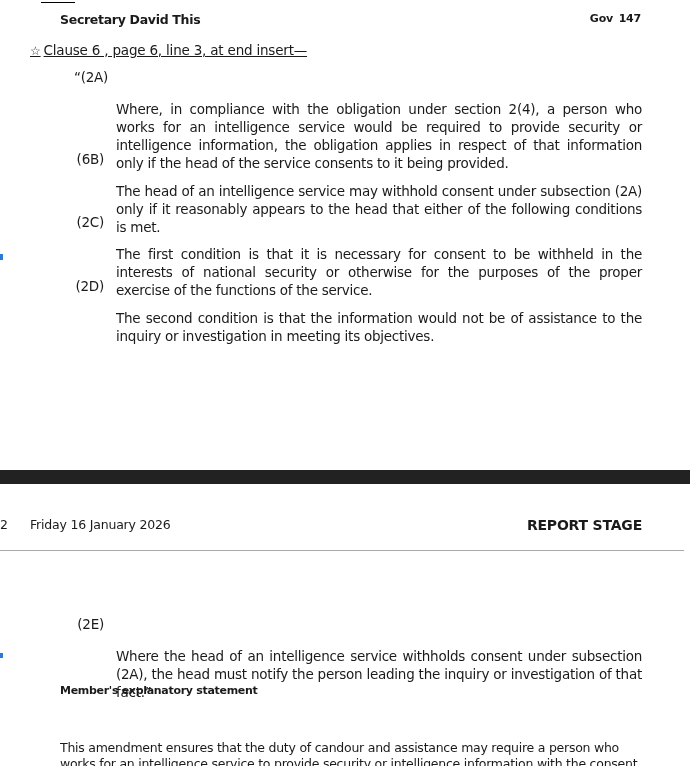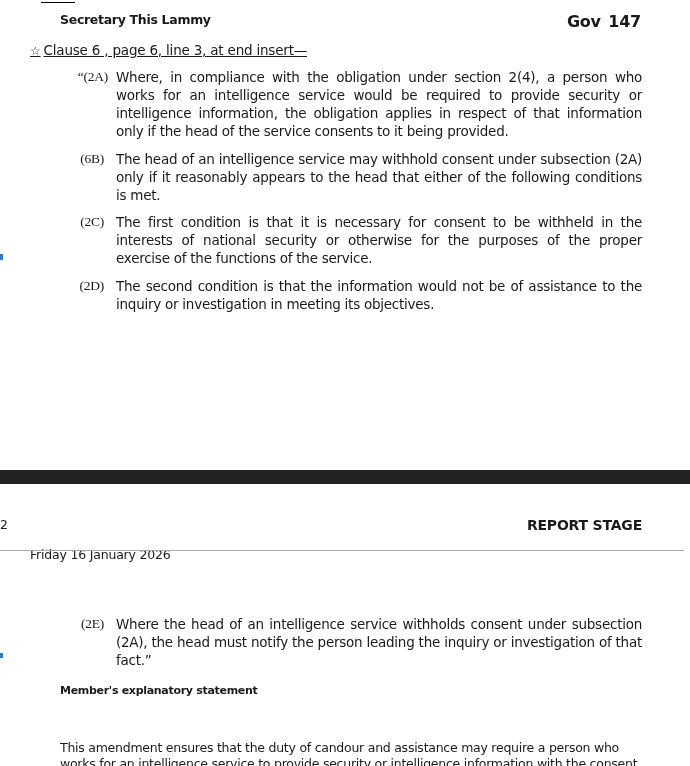--- a/index.html
+++ b/index.html
@@ -1,40 +1,40 @@
 <!DOCTYPE html>
 <html><head>
 <meta charset="utf-8">
 <style>
   html, body { margin:0; padding:0; }
   body { width:690px; height:766px; position:relative; overflow:hidden; background:#ffffff; font-family:"DejaVu Sans", "Liberation Sans", sans-serif; color:#1a1a1a; }
   .abs { position:absolute; }
   .top-rule { left:41px; top:2px; width:34px; height:1px; background:#000; }
   .header-left { left:60px; top:12px; font-size:12.5px; font-weight:bold; letter-spacing:-0.3px; }
-  .header-right { right:49px; top:12px; font-size:16px; font-weight:bold; letter-spacing:-0.2px; word-spacing:2px; }
+  .header-right { right:49px; top:12px; font-size:11px; font-weight:bold; letter-spacing:-0.2px; word-spacing:2px; }
   .instruction { left:30px; top:42px; font-size:13.5px; letter-spacing:-0.2px;text-decoration:underline; }
   .star { font-size:12px; margin-right:3px; color:#333; }
   .para { position:absolute; left:0; width:690px; font-size:13.5px; line-height:18px; letter-spacing:-0.25px; }
-  .para .num { position:absolute; text-align:right;font-family:Liberation Serif, serif; }
-  .para .text { position:absolute; left:116px; width:526px; text-align:justify; text-align-last:left; }
+  .para .num { position:absolute; text-align:right; }
+  .para .text { position:absolute; left:116px; width:526px; text-align:justify; text-align-last:left;margin-top:32px; }
   .page-break { left:0; top:470px; width:690px; height:14px; background:#222222; }
   .page-num { left:0; top:517px; font-size:12.5px; }
-  .date { left:30px; top:517px; font-size:12.5px; letter-spacing:-0.2px;margin-top:30px; }
+  .date { left:30px; top:517px; font-size:12.5px; letter-spacing:-0.2px; }
   .stage { right:48px; top:517px; font-size:14px; font-weight:bold; letter-spacing:-0.2px; }
   .sep { left:0; top:550px; width:684px; height:1px; background:#a8a8a8; }
   .stmt-head { left:60px; top:684px; font-size:11px; font-weight:bold; letter-spacing:-0.3px; }
   .stmt-body { left:60px; top:709px; width:585px; font-size:12.5px; line-height:15.5px; letter-spacing:-0.25px;margin-top:31px; }
   .margin-mark { left:0; width:3px; height:6px; background:#2a7bd6; }
 </style>
 </head>
 <body>
 
 <div class="abs top-rule"></div>
 
-<div class="abs header-left">Secretary This Lammy</div>
+<div class="abs header-left">Secretary David This</div>
 <div class="abs header-right">Gov 147</div>
 
 <div class="abs instruction">
   <span class="star">☆</span><span>Clause 6 , page 6, line 3, at end insert—</span>
 </div>
 
 <div class="para" style="top:68px;">
   <span class="num" style="left:56px;width:52px;">“(2A)</span>
   <span class="text">Where, in compliance with the obligation under section 2(4), a person who works for an intelligence service would be required to provide security or intelligence information, the obligation applies in respect of that information only if the head of the service consents to it being provided.</span>
 </div>

